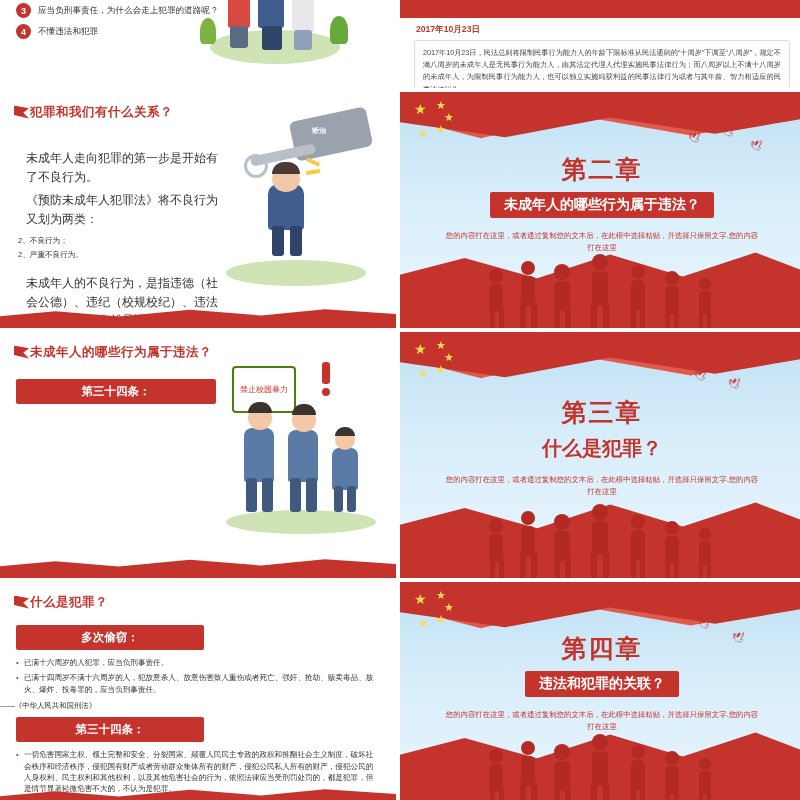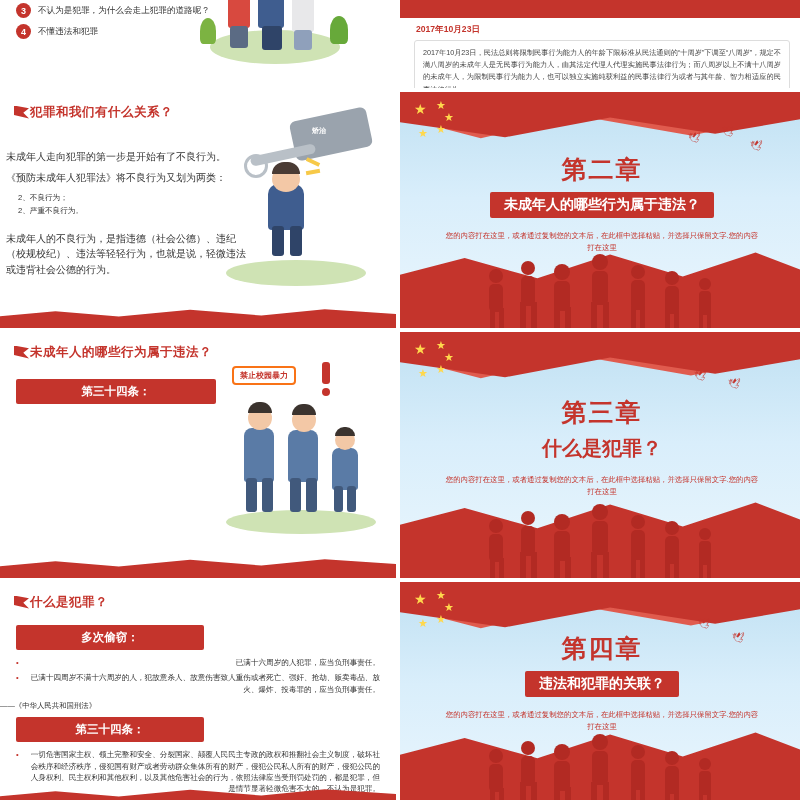--- a/index.html
+++ b/index.html
@@ -37,25 +37,25 @@
     background:#c4342c;
     clip-path: polygon(0 0, 100% 22%, 62% 55%, 100% 100%, 0 74%);
   }
   .slide-title { font-size:12.5px; font-weight:bold; color:#c4342c; letter-spacing:.5px; }
 
   .red-bar {
     background:#c4342c; color:#fff; font-weight:bold; font-size:11.5px;
     padding:5px 0; text-align:center; border-radius:2px;
     margin: 8px 16px 7px 16px;
   }
-  .body-text { font-size:10px; line-height:1.55; color:#333; padding:0 6px; }
+  .body-text { font-size:12px; line-height:1.55; color:#333; padding:0 26px; }
   .body-text p { margin-bottom:5px; }
   .list { font-size:7.6px; line-height:1.62; color:#333; padding:0 18px; }
   .list li { list-style:none; margin-bottom:1px; }
-  .bullets { font-size:7.6px; line-height:1.5; color:#333; padding:0 16px;text-align:right; }
+  .bullets { font-size:7.6px; line-height:1.5; color:#333; padding:0 16px; }
   .bullets li { list-style:none; margin-bottom:4px; padding-left:8px; position:relative; }
   .bullets li:before { content:"•"; position:absolute; left:0; color:#c4342c; }
   .sig { font-size:7.4px; text-align:left; padding:2px 22px 0 0; color:#333; }
 
   
   .numrow { display:flex; align-items:center; gap:7px; padding:3px 0 3px 16px; }
   .numcircle {
     width:15px; height:15px; border-radius:50%; background:#c4342c; color:#fff;
     font-size:9px; display:flex; align-items:center; justify-content:center; flex:none; font-weight:bold;
   }
@@ -107,21 +107,21 @@
   }
 </style>
 </head>
 <body>
 
 <div class="grid">
 
   <div class="slide wslide">
     <div class="numrow">
       <div class="numcircle">3</div>
-      <div class="numtext">不认为是犯罪，为什么会走上犯罪的道路呢？</div>
+      <div class="numtext">应当负刑事责任，为什么会走上犯罪的道路呢？</div>
     </div>
     <div class="numrow">
       <div class="numcircle">4</div>
       <div class="numtext">不懂违法和犯罪</div>
     </div>
 
     <div>
       <div class="ground illus" style="left:210px; top:30px; width:130px; height:34px;"></div>
       <div class="illus" style="left:228px; top:-18px; width:22px; height:46px; background:#d8493f; border-radius:7px 7px 3px 3px;"></div>
       <div class="illus" style="left:230px; top:26px; width:18px; height:22px; background:#5b6b84; border-radius:3px;"></div>
@@ -232,21 +232,21 @@
   </div>
 
   <div class="slide wslide">
     <div class="title-row">
       <span class="flag-mark"></span>
       <span class="slide-title">未成年人的哪些行为属于违法？</span>
     </div>
     <div class="red-bar" style="margin-top:18px; width:200px; margin-left:16px;">第三十四条：</div>
 
     <div>
-      <div class="illus" style="left:232px; top:34px; border:2px solid #f97316; border-radius:4px; padding:2px 6px; font-size:8px; color:#c4342c; font-weight:bold;">
+      <div class="illus" style="left:232px; top:34px; border:2px solid #4d7c0f; border-radius:4px; padding:16px 6px; font-size:8px; color:#c4342c; font-weight:normal;">
         <span>禁止校园暴力</span>
       </div>
       <div class="illus" style="left:322px; top:30px; width:8px; height:22px; background:#c4342c; border-radius:3px;"></div>
       <div class="illus" style="left:322px; top:56px; width:8px; height:8px; background:#c4342c; border-radius:50%;"></div>
       <div class="ground illus" style="left:226px; top:178px; width:150px; height:24px;"></div>
       <div class="illus" style="left:244px; top:96px; width:30px; height:54px; background:#5a7ba6; border-radius:8px 8px 3px 3px;"></div>
       <div class="illus" style="left:248px; top:74px; width:24px; height:24px; background:#f3c8a6; border-radius:50%;"></div>
       <div class="illus" style="left:248px; top:70px; width:24px; height:11px; background:#3b332e; border-radius:11px 11px 0 0;"></div>
       <div class="illus" style="left:246px; top:146px; width:11px; height:34px; background:#41597c; border-radius:3px;"></div>
       <div class="illus" style="left:262px; top:146px; width:11px; height:34px; background:#41597c; border-radius:3px;"></div>

